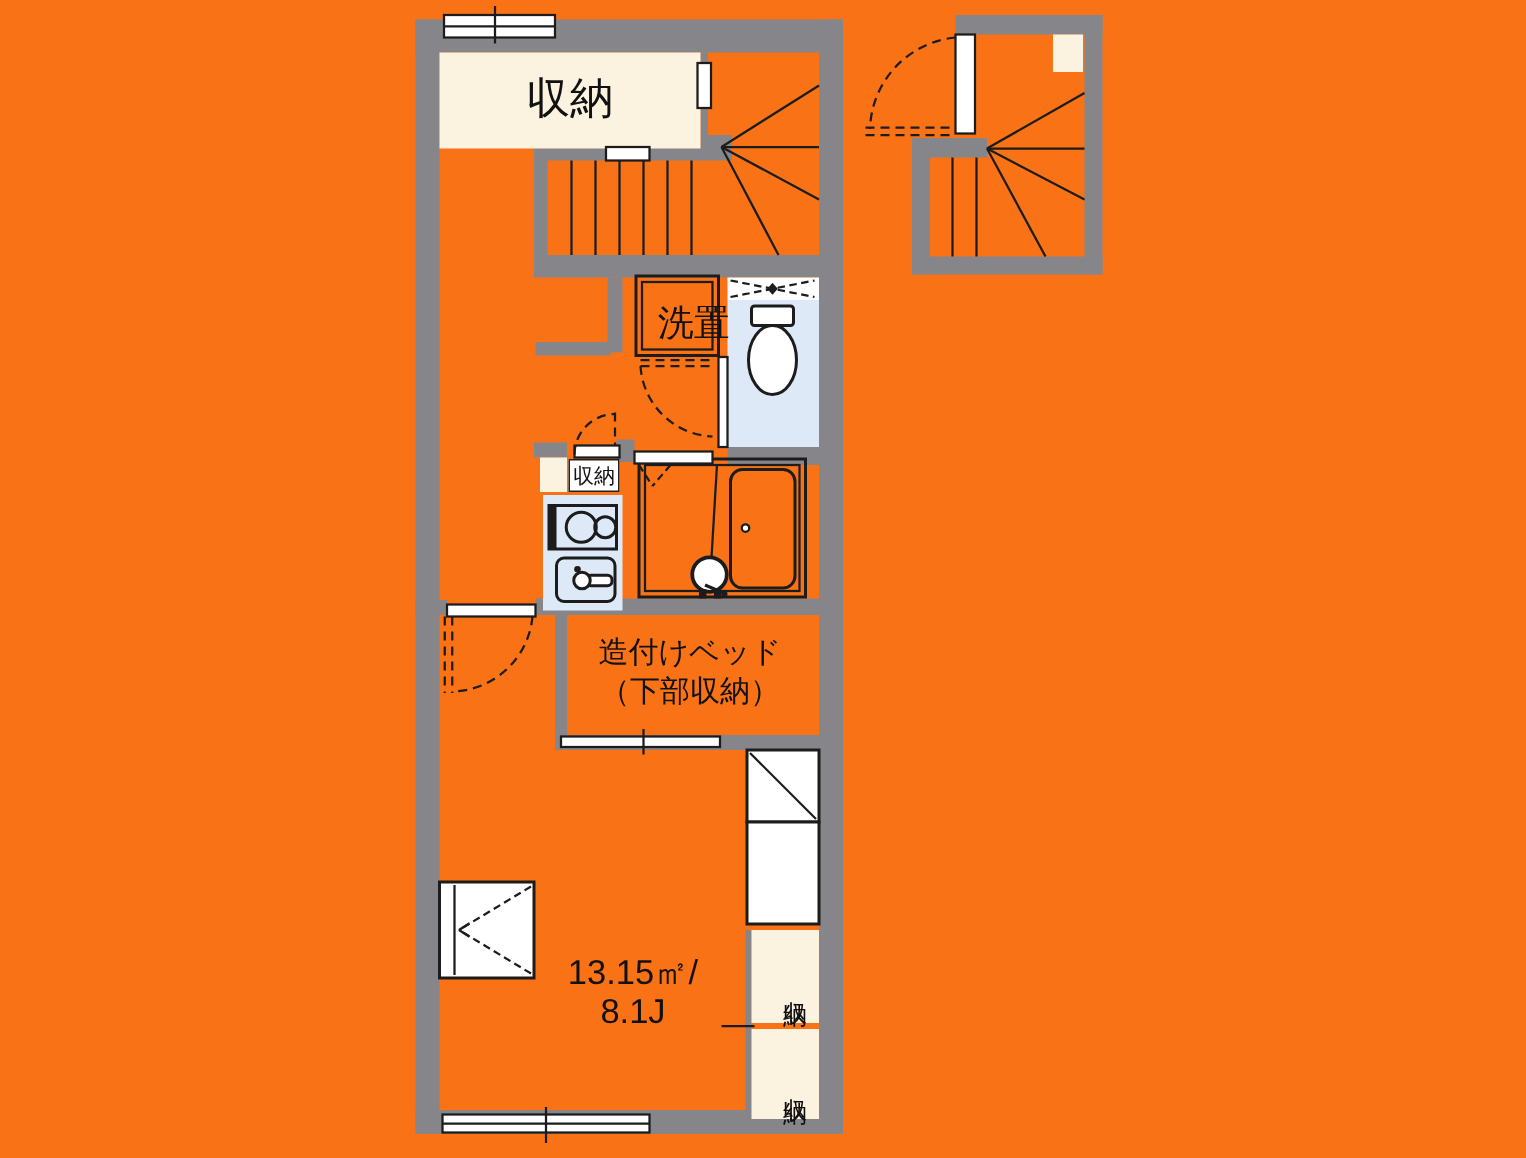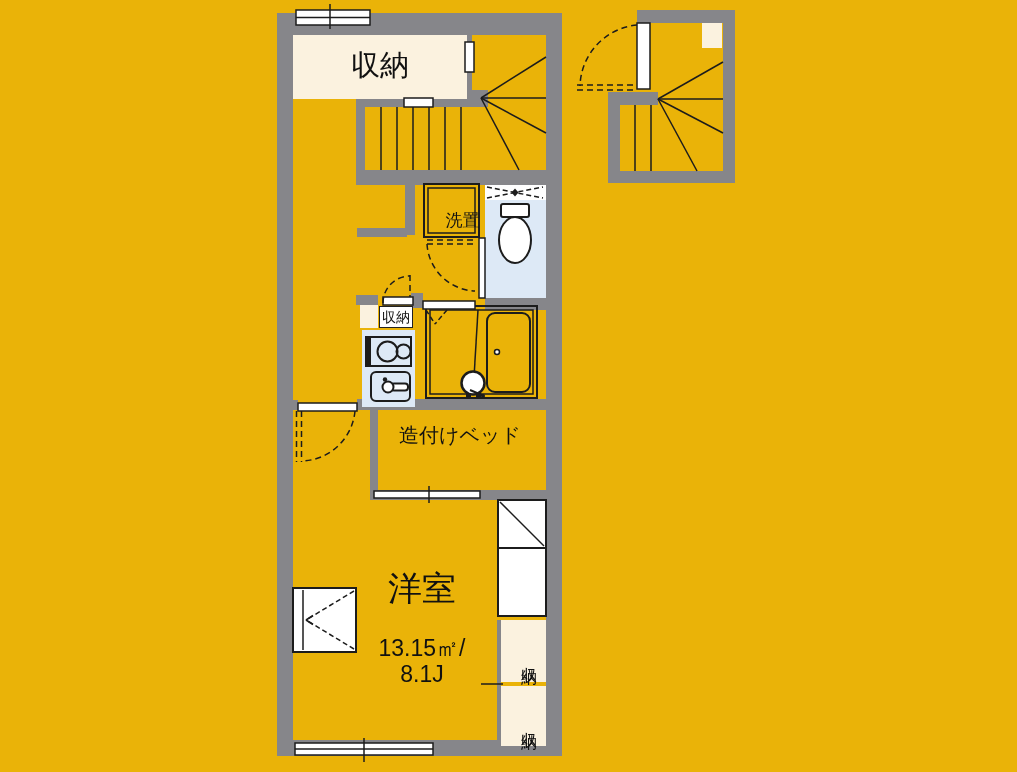--- a/index.html
+++ b/index.html
@@ -1,36 +1,36 @@
 <!DOCTYPE html>
 <html style="--wall-gray: #86868a; --storage-cream: #fbf2df; --fixture-blue: #dde9f6; --bathtub-blue: #eaf2fb; --line-dark: #1c1c1c;"><head>
 <meta charset="utf-8">
 <style>
   :root{
     --wall-gray:#86868a; --storage-cream:#fbf2df; --fixture-blue:#dde9f6;
     --bathtub-blue:#eaf2fb; --line-dark:#1c1c1c;
   }
   html,body{margin:0;padding:0;background:#fff;}
-  #stage{position:relative;width:1017px;height:772px;background:#eab308;overflow:hidden;
+  #stage{position:relative;width:1017px;height:772px;background:#f97316;overflow:hidden;
          font-family:"Liberation Sans","DejaVu Sans",sans-serif;color:#111;}
   #plan-svg{position:absolute;left:0;top:0;}
   .wall{fill:var(--wall-gray,#86868a);}
   .cream{fill:var(--storage-cream,#fbf2df);}
   .blu{fill:var(--fixture-blue,#dde9f6);}
   .tubf{fill:var(--bathtub-blue,#eaf2fb);}
   .sline{stroke:var(--line-dark,#1c1c1c);fill:none;stroke-width:1.5;}
   .s2{stroke-width:2;}
   .s25{stroke-width:2.5;}
   .dsh{stroke-dasharray:6 4;}
   .dsh2{stroke-dasharray:5 3;}
   .wfill{fill:#fff;}
   .lfill{fill:var(--line-dark,#1c1c1c);}
   .lbl{position:absolute;text-align:center;white-space:nowrap;color:#111;}
   .lbl-storage-top{left:293px;top:46px;width:174px;font-size:29px;font-weight:500;}
-  .lbl-laundry{left:424px;top:209px;width:77px;font-size:17px;font-weight:500;}
+  .lbl-laundry{left:424px;top:199px;width:77px;font-size:24px;font-weight:500;}
   .lbl-storage-small{left:379px;top:306px;width:34px;height:22px;font-size:14px;line-height:21px;
       background:#fff;border:1px solid #222;box-sizing:border-box;font-weight:500;}
   .lbl-bed{left:372px;top:422px;width:176px;font-size:20px;line-height:26px;font-weight:500;}
   .lbl-room-name{left:342px;top:566px;width:160px;font-size:34px;font-weight:500;}
   .lbl-room-sqm{left:342px;top:633px;width:160px;font-size:23px;}
   .lbl-room-jo{left:342px;top:661px;width:160px;font-size:23px;}
   .vtext{writing-mode:vertical-rl;text-orientation:upright;letter-spacing:3px;}
   .lbl-closet-up{left:511px;top:630px;width:28px;height:54px;font-size:16px;font-weight:500;}
   .lbl-closet-low{left:511px;top:695px;width:28px;height:54px;font-size:16px;font-weight:500;}
 </style>
@@ -221,22 +221,22 @@
   </svg>
 
   <div class="lbl lbl-storage-top">収納</div>
 
   <div class="lbl lbl-laundry">洗置</div>
 
   <div class="lbl lbl-storage-small">収納</div>
 
   <div class="lbl lbl-bed">
     <div>造付けベッド</div>
+    <div>（下部収納）</div>
   </div>
 
-  <div class="lbl lbl-room-name">洋室</div>
   <div class="lbl lbl-room-sqm">13.15㎡/</div>
   <div class="lbl lbl-room-jo">8.1J</div>
 
   <div class="lbl vtext lbl-closet-up">収納</div>
   <div class="lbl vtext lbl-closet-low">収納</div>
 
 </div>
 
 </body></html>

